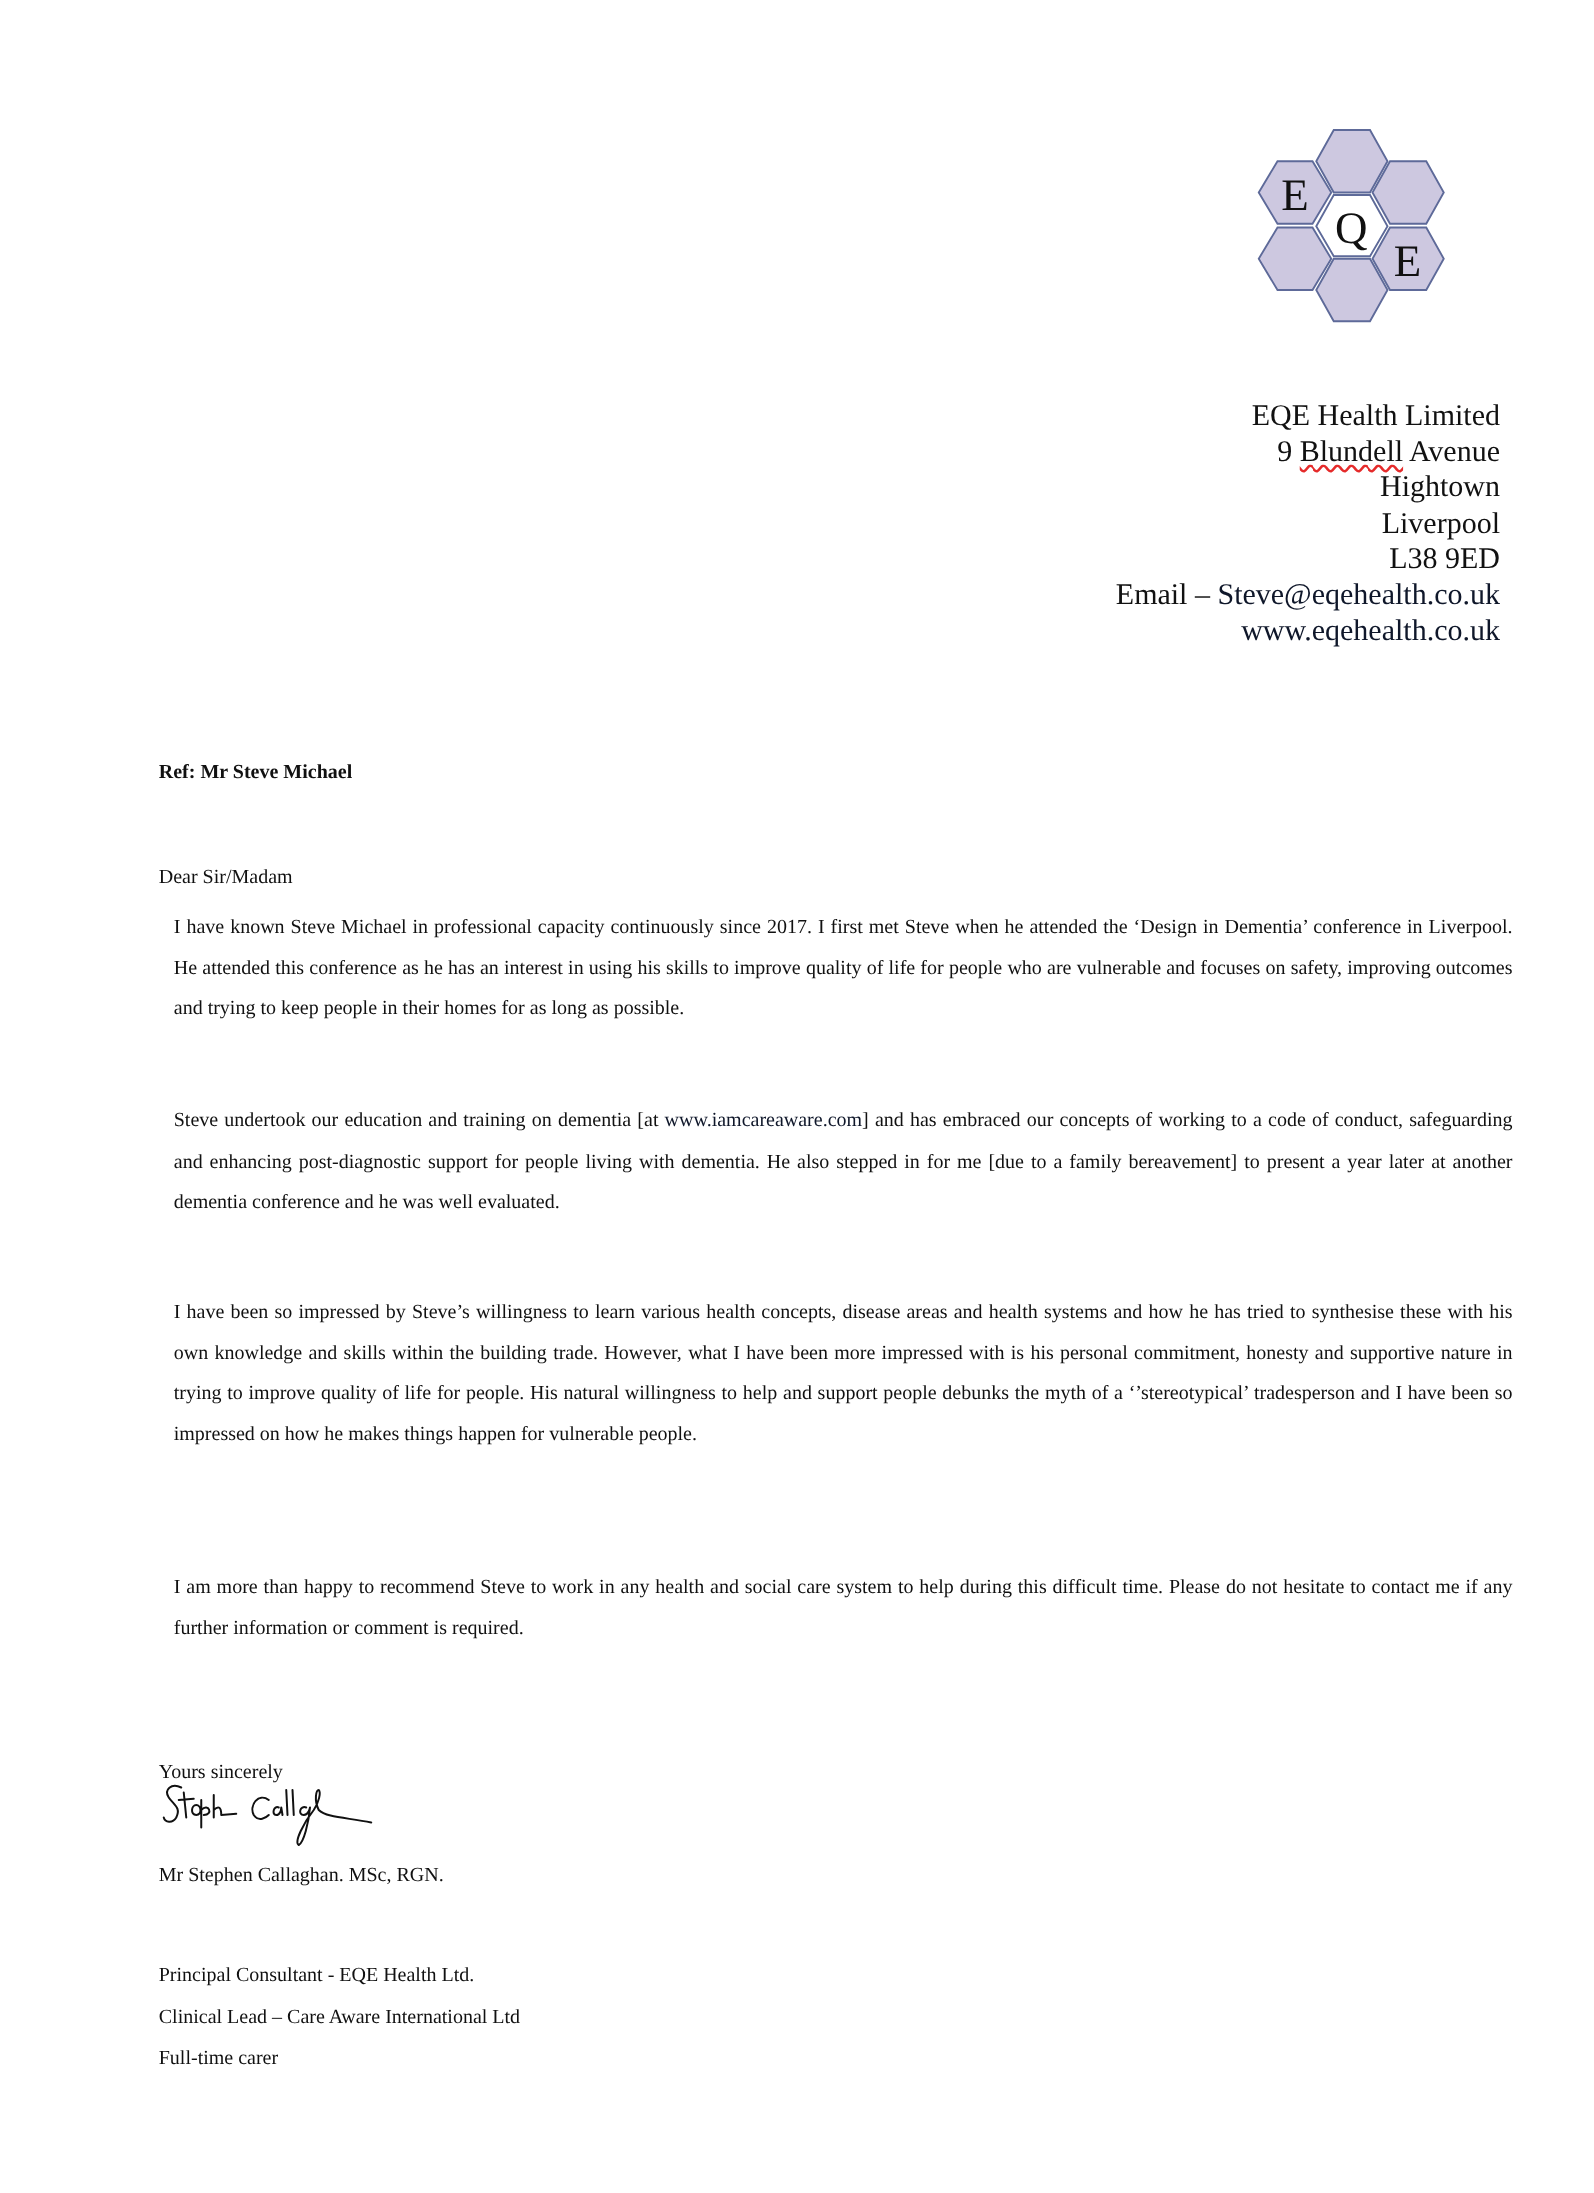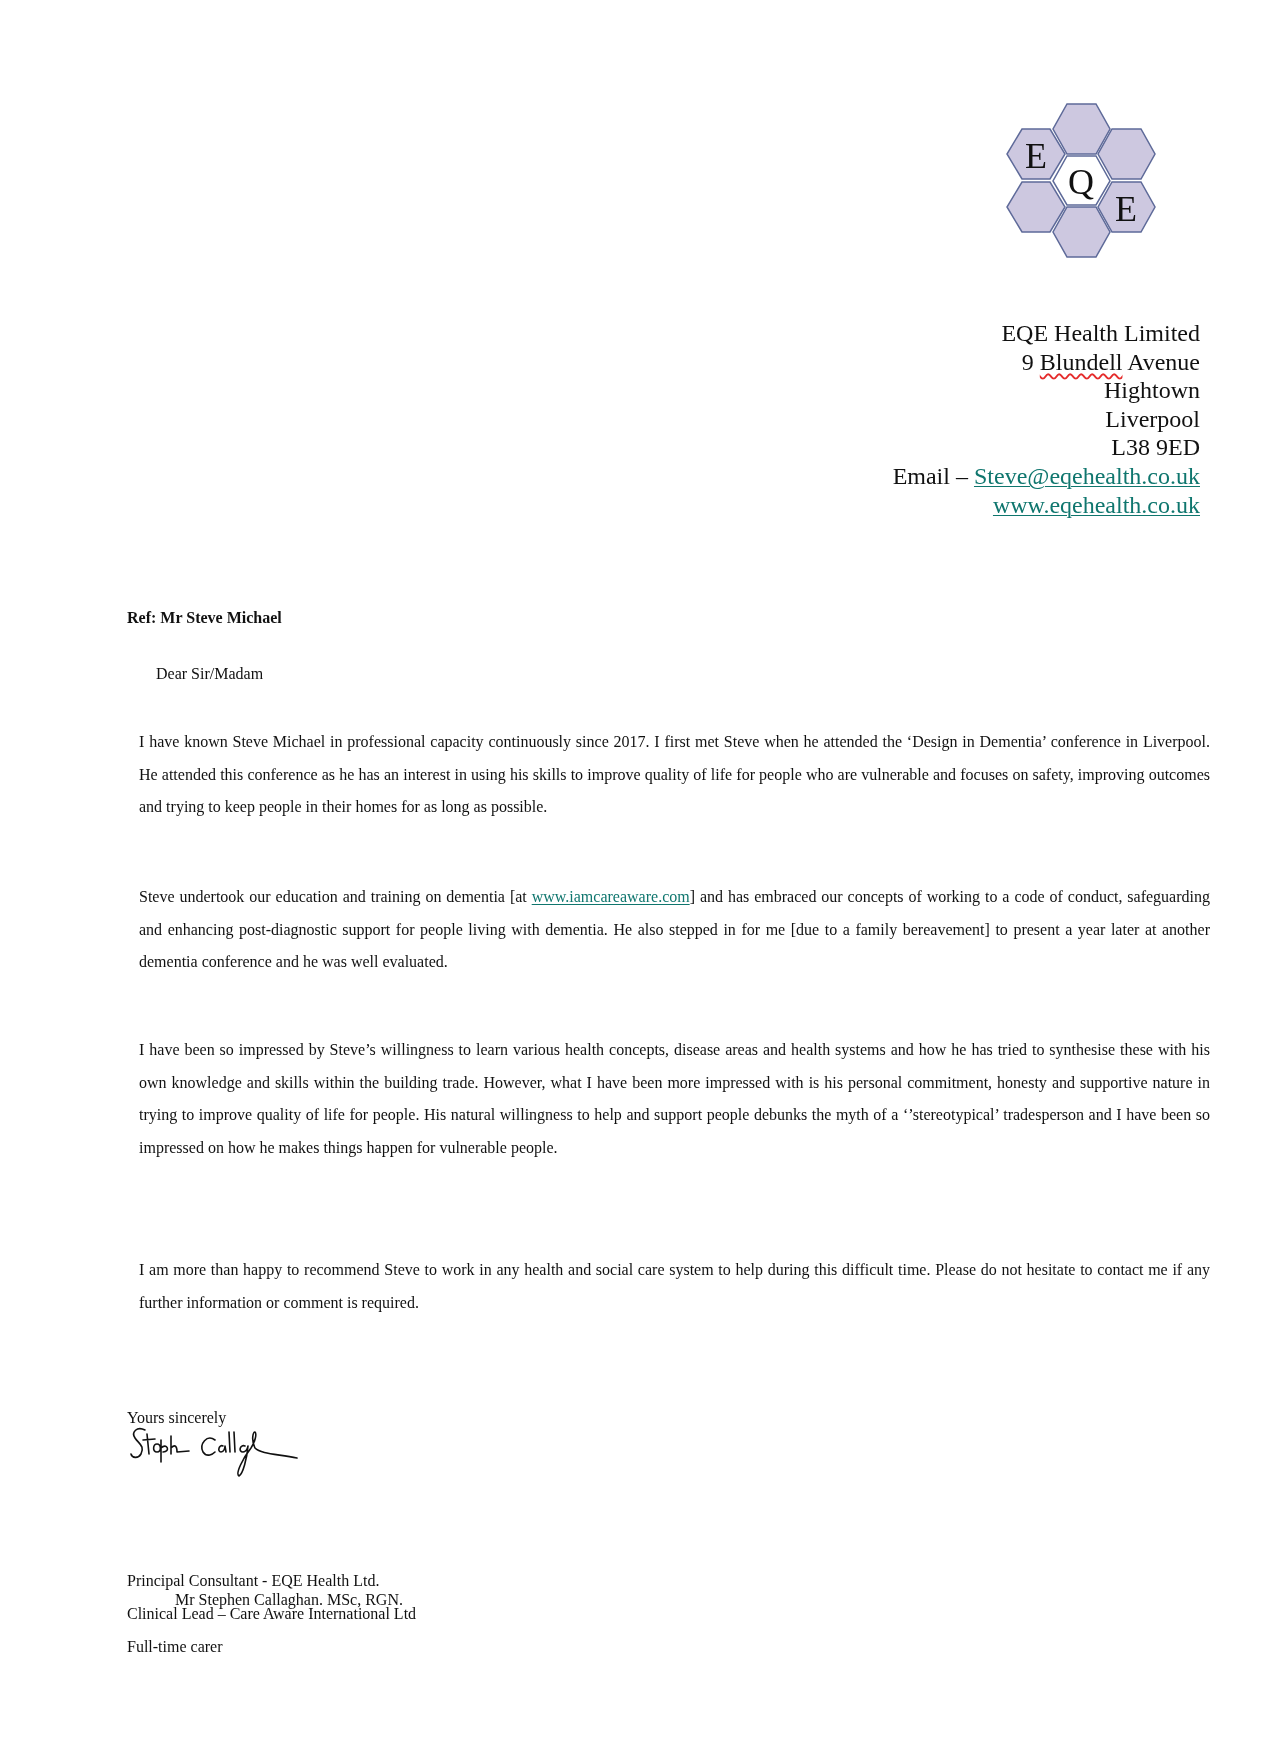--- a/index.html
+++ b/index.html
@@ -7,33 +7,33 @@
       width: 1275px; height: 1754px; position: relative; overflow: hidden;
       font-family: "Liberation Serif", "DejaVu Serif", serif;
       color: #111111;
     }
     .logo { position: absolute; left: 1005px; top: 90px; width: 200px; height: 200px; }
     .address {
       position: absolute; right: 75px; top: 319px; width: 520px;
       text-align: right; font-size: 24px; line-height: 28.6px;
     }
     .address .line { display: block; white-space: nowrap; text-align: right; }
-    a.link { color: #0f766e; text-decoration: underline; text-decoration-thickness: 1px; text-underline-offset: 2px; }
+    a.link { color: #0f172a; text-decoration-thickness: 1px; text-underline-offset: 2px; }
     .squiggle { text-decoration: underline wavy #e52b2b; text-decoration-thickness: 1.5px; text-underline-offset: 3px; }
     .body-wrap { position: absolute; left: 127px; width: 1071px; font-size: 16px; line-height: 32.5px; }
     .ref { top: 602px; font-weight: bold; }
-    .greeting { top: 658px; margin-left: 29px; }
+    .greeting { top: 686px; }
     p.para { margin: 12px; text-align: justify; }
     .p1 { top: 714px; }
     .p2 { top: 869px; }
     .p3 { top: 1022px; }
     .p4 { top: 1242px; }
     .closing { top: 1359px; margin-top: 43px; }
     .signature { position: absolute; left: 127px; top: 1418px; width: 200px; height: 70px; }
-    .signer { top: 1584px; margin-left: 48px; }
+    .signer { top: 1485px; }
     .titles { top: 1564px; line-height: 33px; }
     .titles .line { display: block; }
   </style>
 </head>
 <body>
 
 <div class="logo">
   <svg width="200" height="200" viewBox="0 0 200 200">
     <g fill="#cdc8e0" stroke="#5e6a99" stroke-width="1.5">
 

